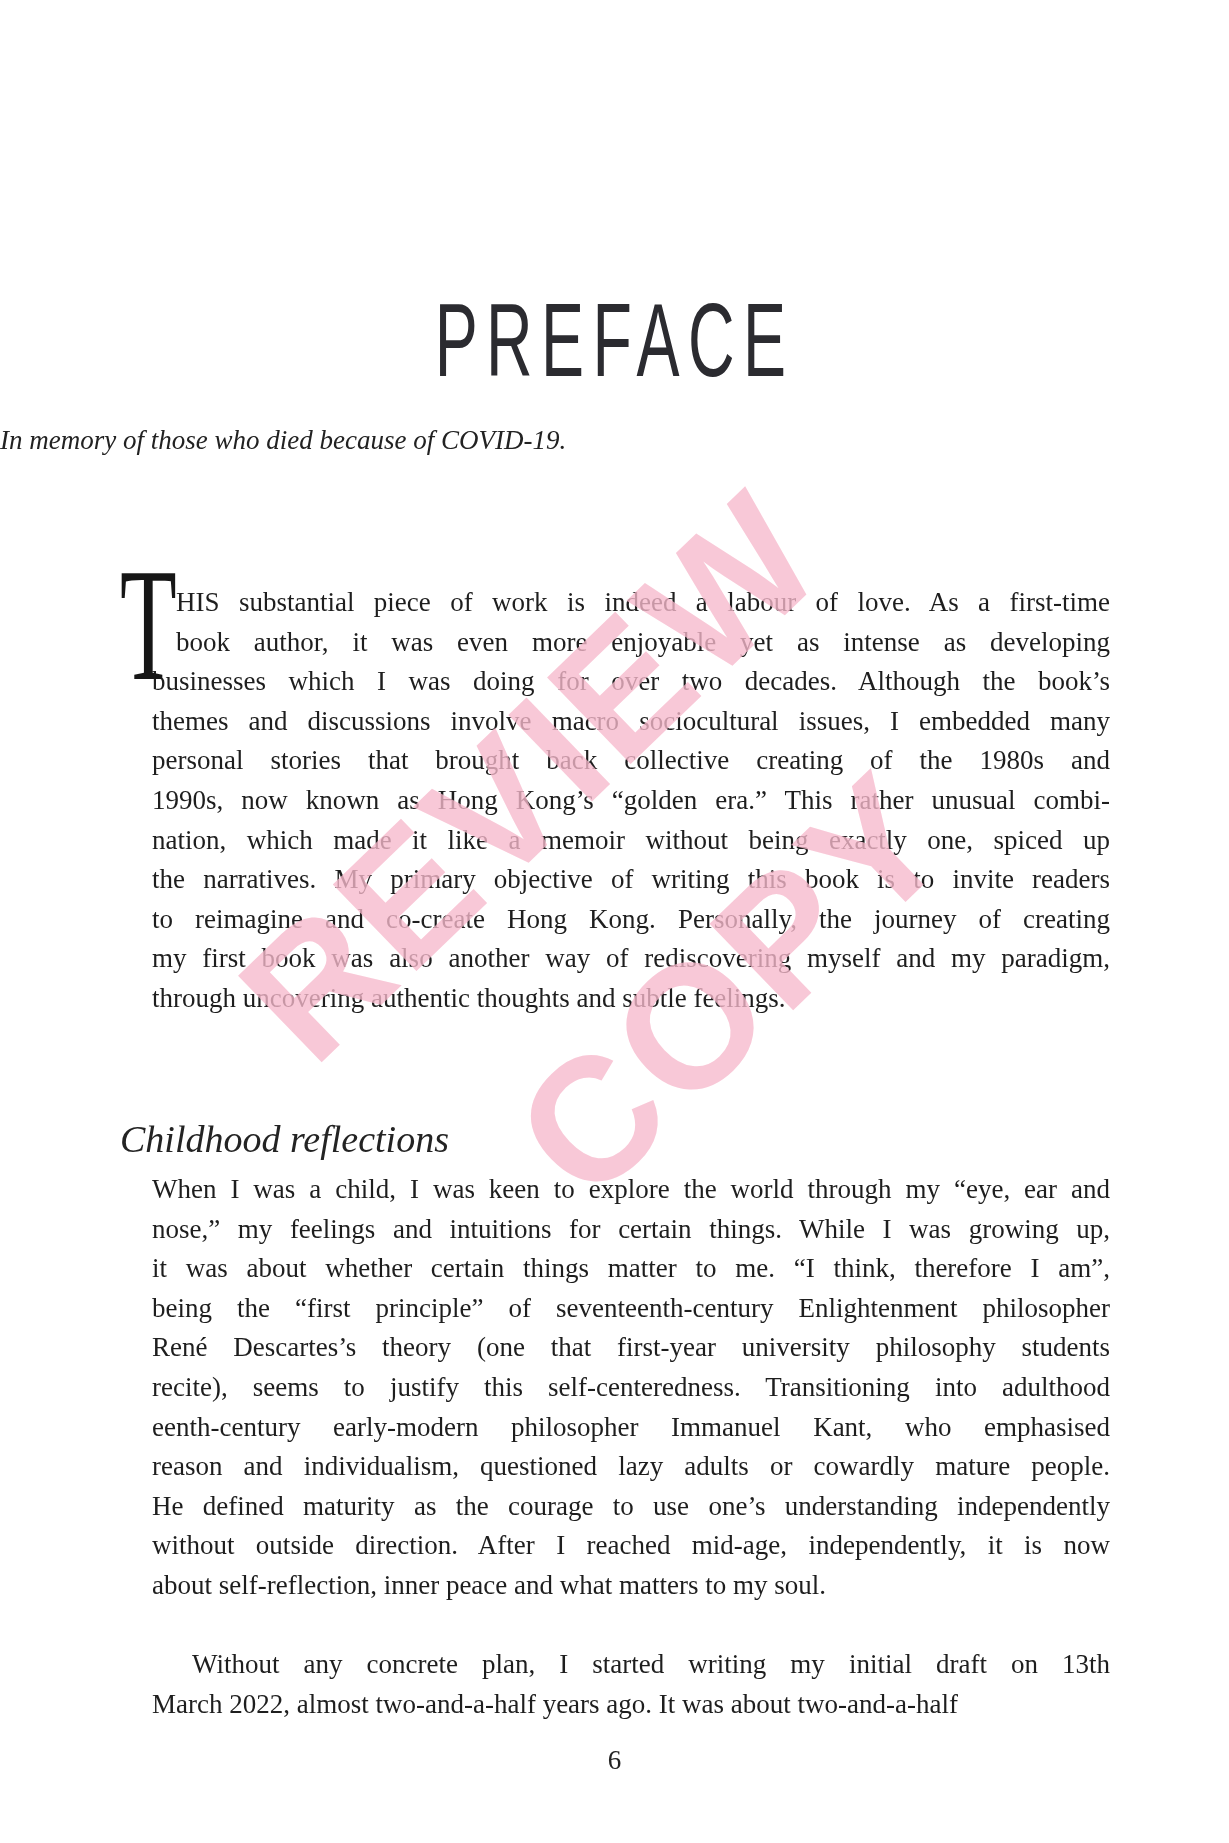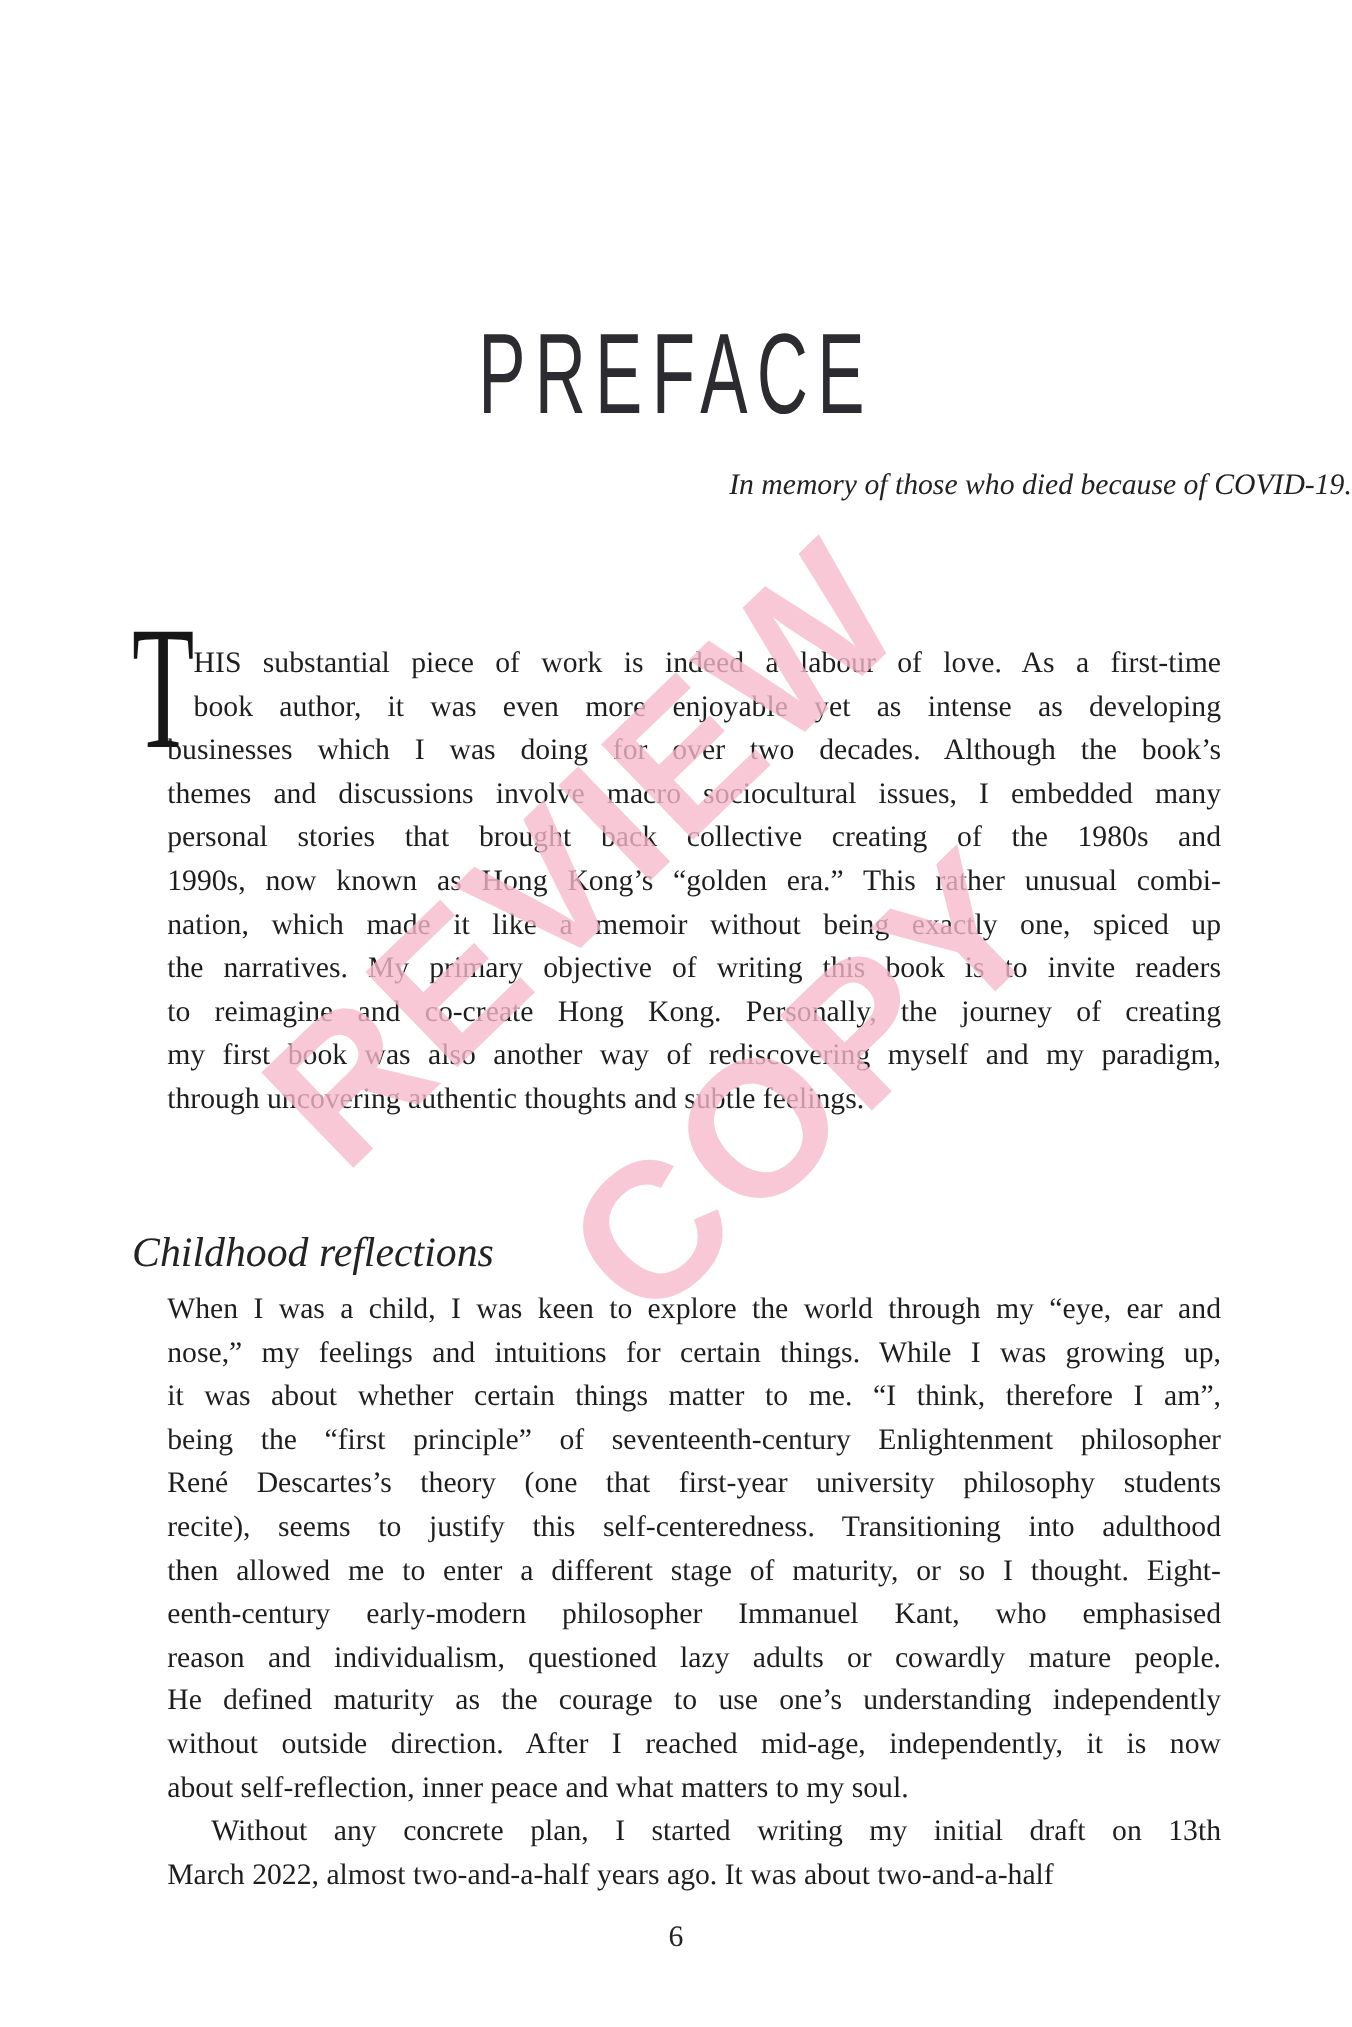--- a/index.html
+++ b/index.html
@@ -16,21 +16,21 @@
     text-align:center;
     font-family:"Liberation Sans", sans-serif;
     font-weight:400;
     font-size:104px;line-height:1.0;
     letter-spacing:0.13em;
     color:#2b2b30;
     transform:scaleX(0.62);
   }
   .epigraph{
     position:absolute;top:424px;left:0;width:100%;
-    text-align:right;
+    text-align:left;
     font-style:italic;
     font-size:27px;line-height:1.2;
     color:#222;
   }
   .para{
     position:absolute;left:120px;width:990px;
   }
   #para1{top:583px;}
   #para2{top:1170px;}
   #para3{top:1645px;}
@@ -106,21 +106,20 @@
 
   <div class="heading">Childhood reflections</div>
 
   <div class="para" id="para2">
       <div class="tline">When I was a child, I was keen to explore the world through my “eye, ear and</div>
       <div class="tline">nose,” my feelings and intuitions for certain things. While I was growing up,</div>
       <div class="tline">it was about whether certain things matter to me. “I think, therefore I am”,</div>
       <div class="tline">being the “first principle” of seventeenth-century Enlightenment philosopher</div>
       <div class="tline">René Descartes’s theory (one that first-year university philosophy students</div>
       <div class="tline">recite), seems to justify this self-centeredness. Transitioning into adulthood</div>
-      <div class="tline">then allowed me to enter a different stage of maturity, or so I thought. Eight-</div>
       <div class="tline">eenth-century early-modern philosopher Immanuel Kant, who emphasised</div>
       <div class="tline">reason and individualism, questioned lazy adults or cowardly mature people.</div>
       <div class="tline">He defined maturity as the courage to use one’s understanding independently</div>
       <div class="tline">without outside direction. After I reached mid-age, independently, it is now</div>
       <div class="tline lastline">about self-reflection, inner peace and what matters to my soul.</div>
     </div>
 
   <div class="para" id="para3">
       <div class="tline indented">Without any concrete plan, I started writing my initial draft on 13th</div>
       <div class="tline lastline">March 2022, almost two-and-a-half years ago. It was about two-and-a-half</div>

